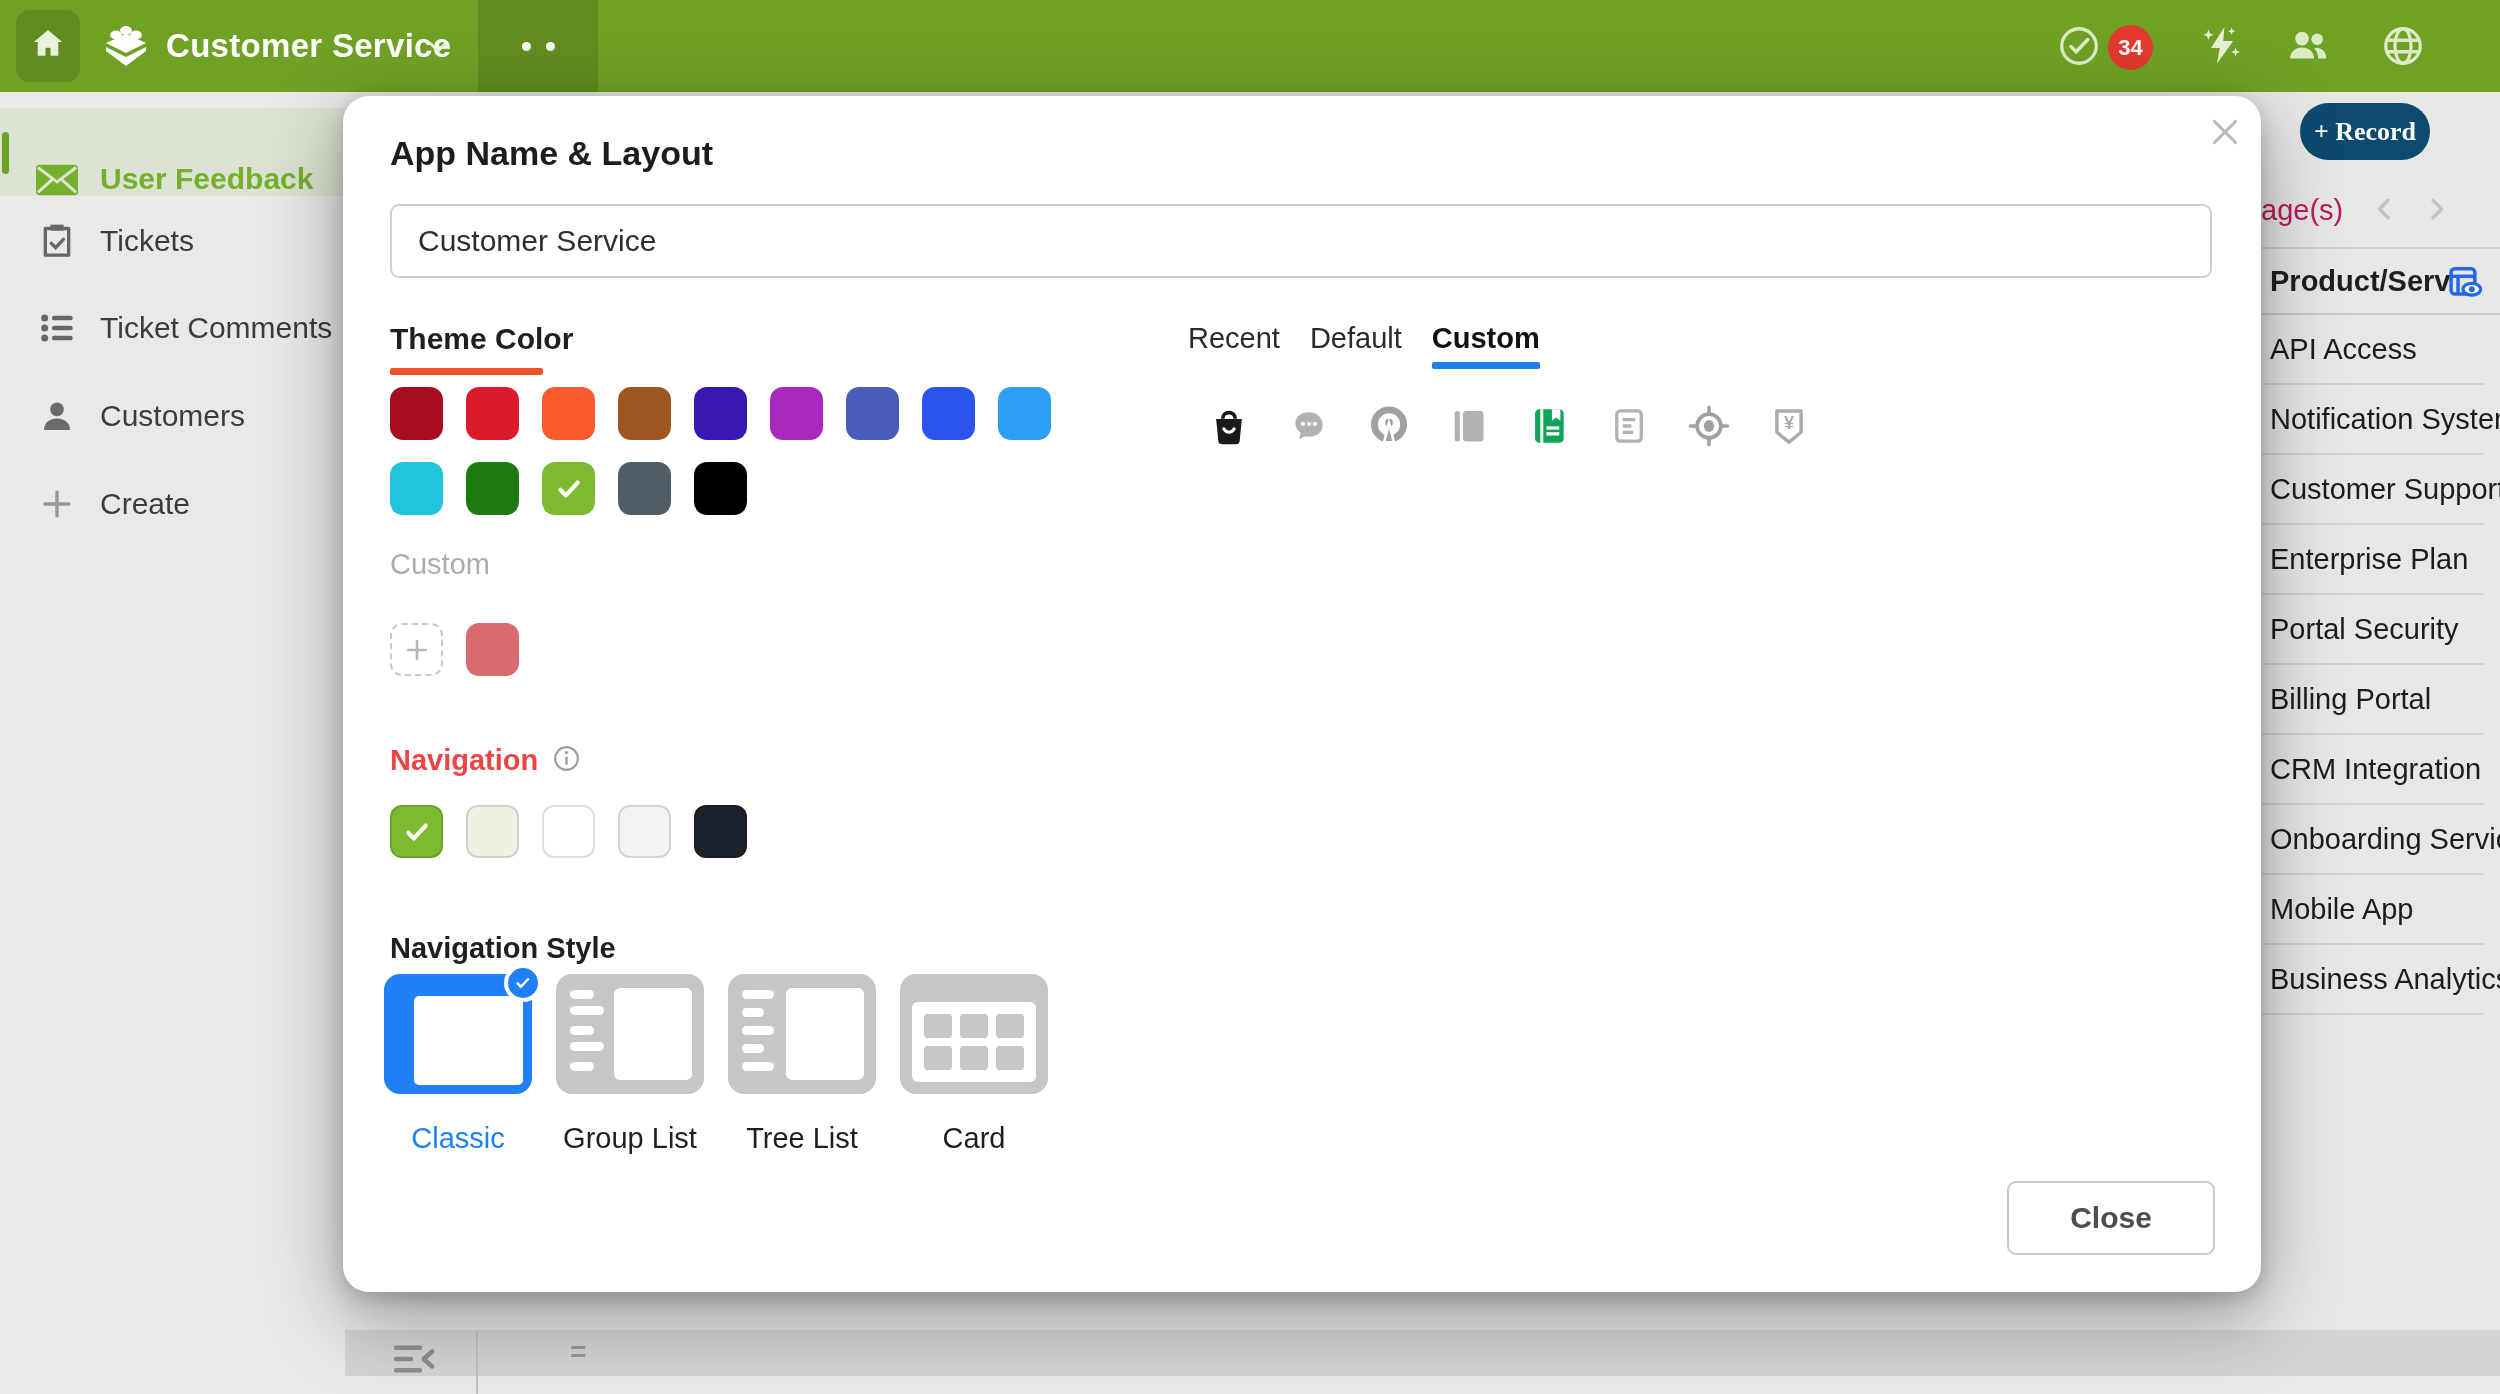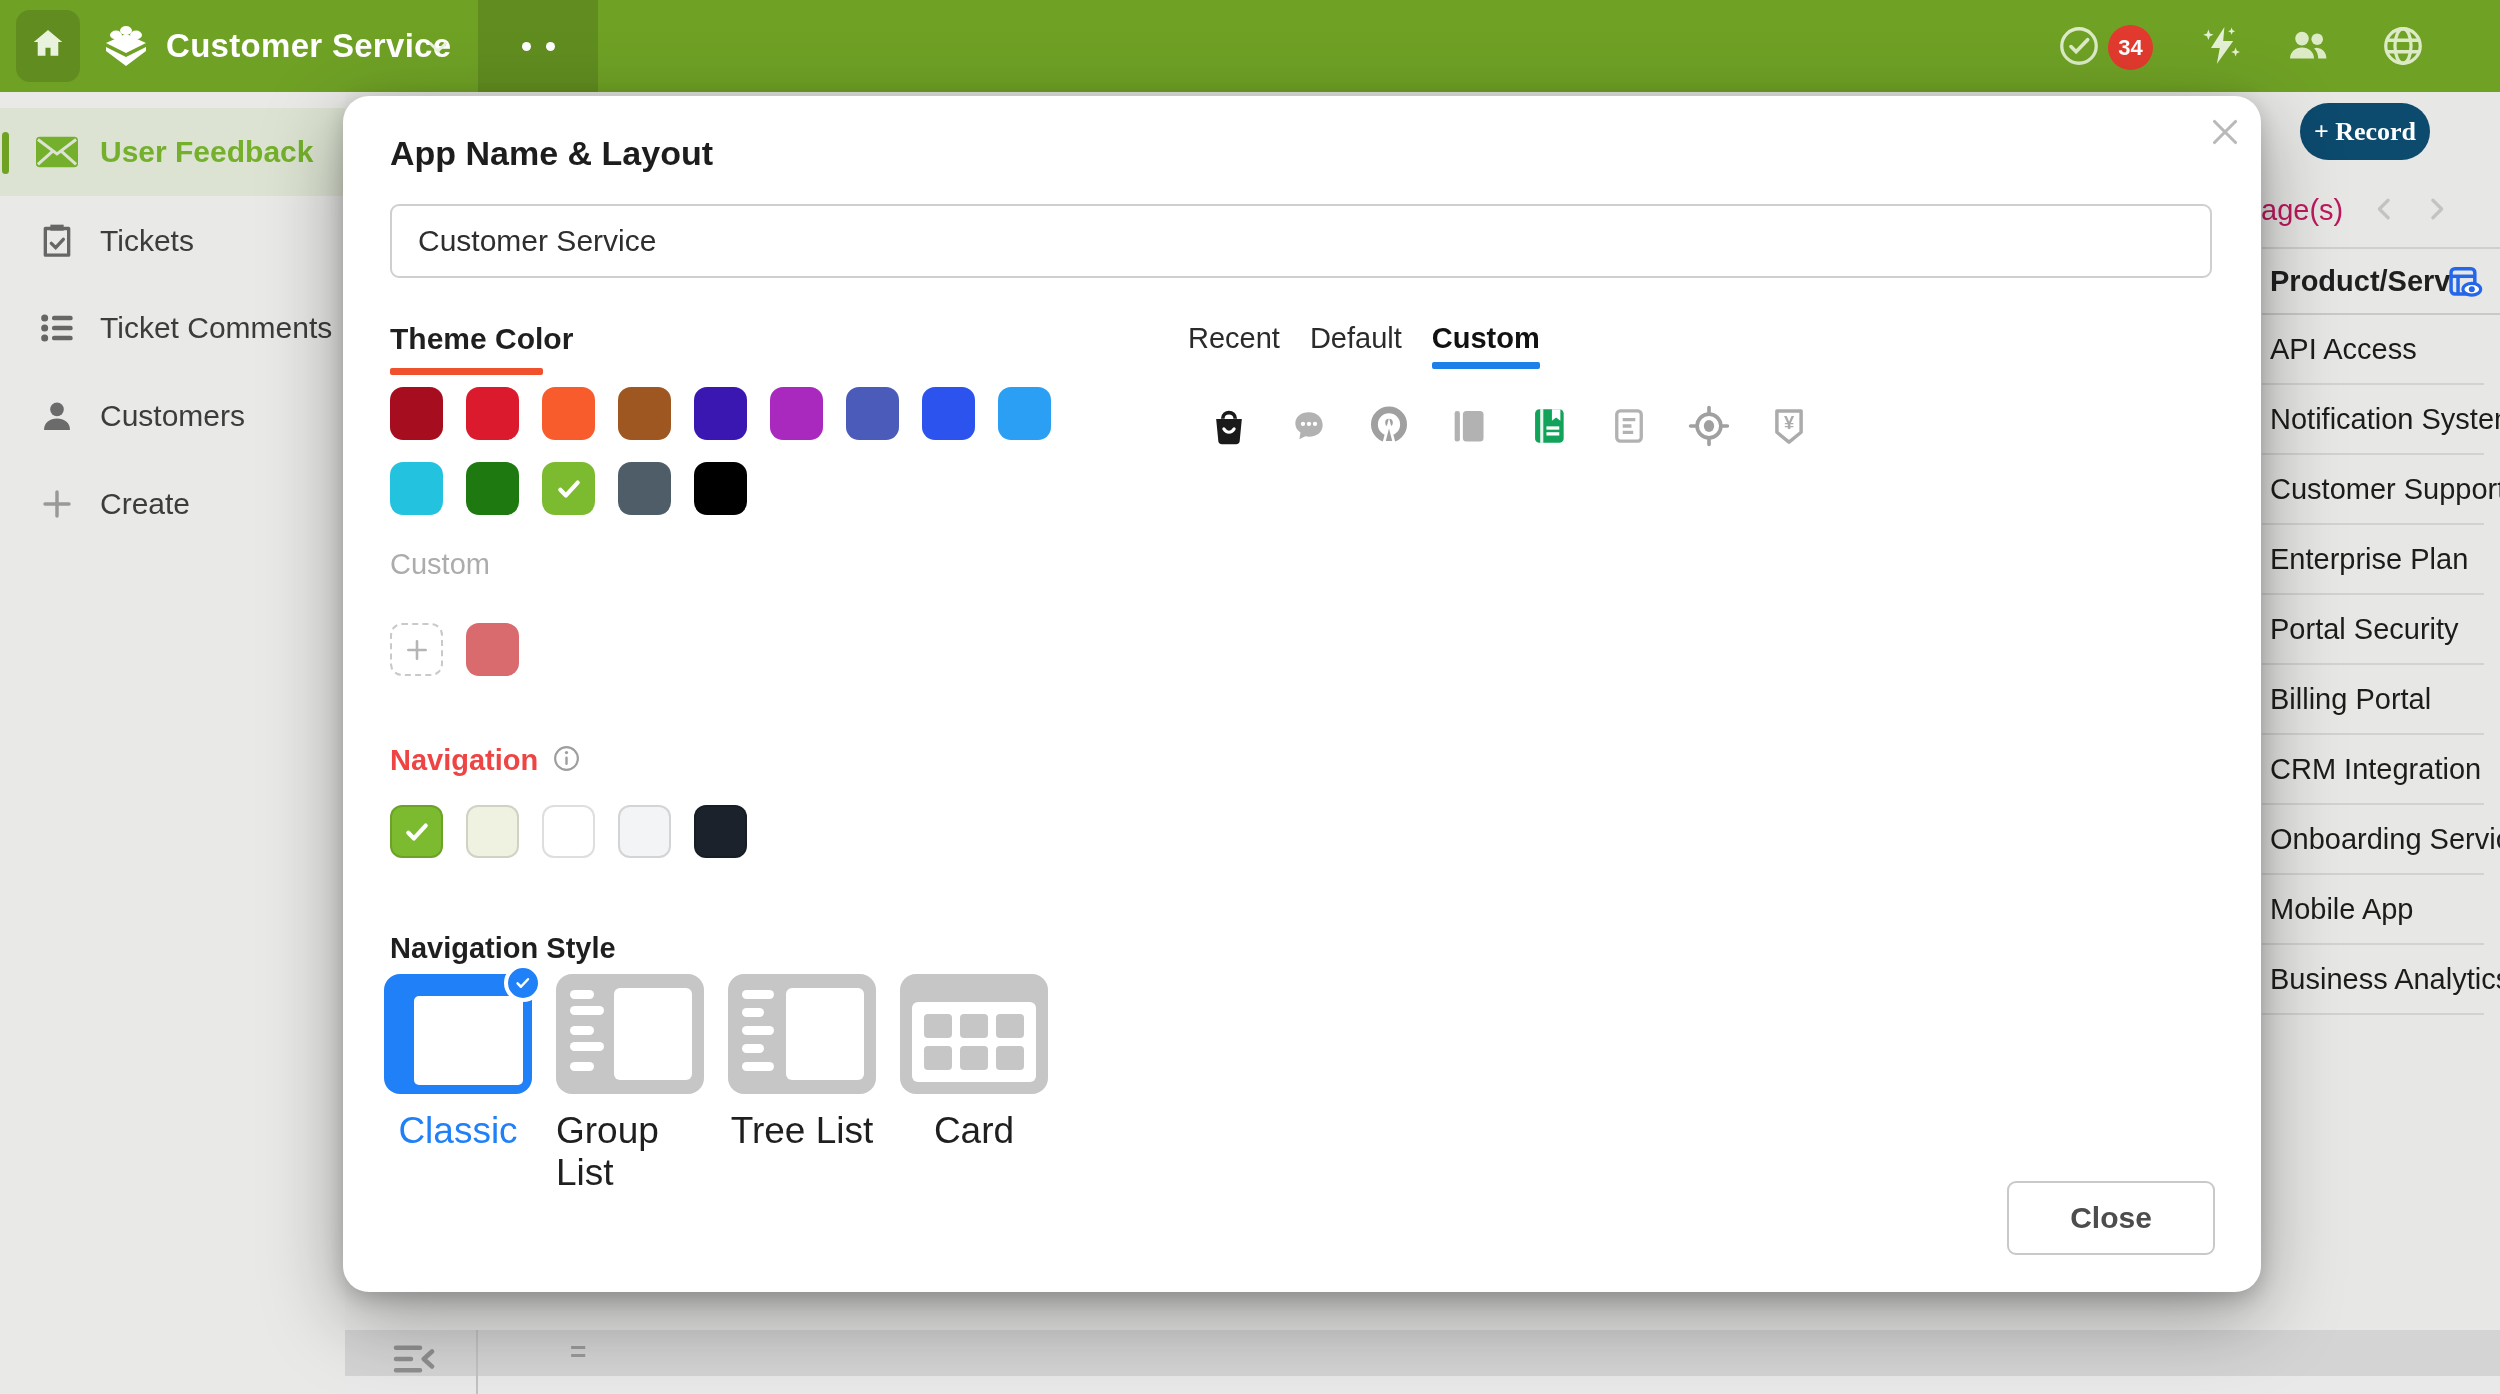--- a/index.html
+++ b/index.html
@@ -71,21 +71,21 @@
   .add-color{width:53px;height:53px;border-radius:12px;border:2px dashed #C9C9C9;box-sizing:border-box;cursor:pointer;
              display:flex;align-items:center;justify-content:center;color:#B5B5B5;font-size:34px;line-height:1;}
   .nav-label-row{position:absolute;left:47px;top:648px;display:flex;align-items:center;gap:14px;}
   .nav-label-row .lbl{font-size:29px;font-weight:bold;color:#ef4444;}
   #nav-swatches{position:absolute;left:47px;top:709px;display:flex;gap:23px;}
   #nav-swatches .swatch{border-radius:12px;border:2px solid rgba(0,0,0,.13);box-sizing:border-box;}
   .navstyle-label{position:absolute;left:47px;top:836px;font-size:29px;font-weight:bold;color:#1f1f1f;}
   .style-row{position:absolute;left:41px;top:878px;display:flex;gap:24px;}
   .style-opt{width:148px;display:flex;flex-direction:column;align-items:center;cursor:pointer;}
   .style-card{width:148px;height:120px;border-radius:16px;background:#C6C6C6;position:relative;}
-  .style-name{margin-top:16px;font-size:37px;color:#1f1f1f;}
+  .style-name{margin-top:28px;font-size:29px;color:#1f1f1f;}
   .style-opt.selected .style-name{color:#2080F8;}
   .classic-panel{position:absolute;left:30px;top:22px;right:9px;bottom:9px;background:#fff;border-radius:5px;}
   .classic-badge{position:absolute;top:-10px;right:-10px;width:38px;height:38px;border-radius:50%;
                  background:#2080F8;border:4px solid #fff;box-sizing:border-box;
                  display:flex;align-items:center;justify-content:center;}
   .list-panel{position:absolute;left:58px;top:14px;right:12px;bottom:14px;background:#fff;border-radius:6px;}
   .lbar{position:absolute;left:14px;height:9px;border-radius:5px;background:#fff;}
   .card-panel{position:absolute;left:12px;top:28px;right:12px;bottom:12px;background:#fff;border-radius:6px;
               display:grid;grid-template-columns:repeat(3,1fr);gap:8px;padding:12px;box-sizing:border-box;}
   .card-cell{background:#C6C6C6;border-radius:4px;}
@@ -162,21 +162,21 @@
     <div class="hdr-ic" style="left:2380px;">
       <svg width="46" height="46" viewBox="0 0 24 24" fill="none" stroke="#DCEBC6" stroke-width="1.7">
         <circle cx="12" cy="12" r="9"></circle>
         <ellipse cx="12" cy="12" rx="4.2" ry="9"></ellipse>
         <path d="M3.6 9h16.8M3.6 15h16.8"></path>
       </svg>
     </div>
   </div>
 
   <div class="sidebar">
-    <div class="side-item active" style="top:16px;">
+    <div class="side-item active" style="top:16px;align-items:flex-end;">
       <span class="side-ic">
         <svg width="42" height="32" viewBox="0 0 44 32">
           <rect width="44" height="32" rx="4" fill="#74B02C"></rect>
           <path d="M2 3l20 15L42 3M2 29l15-13.5M42 29L27 15.5" stroke="#DCE3D2" stroke-width="3.2" fill="none"></path>
         </svg>
       </span>
       <span>User Feedback</span>
     </div>
     <div class="side-item" style="top:105px;">
       <span class="side-ic">

